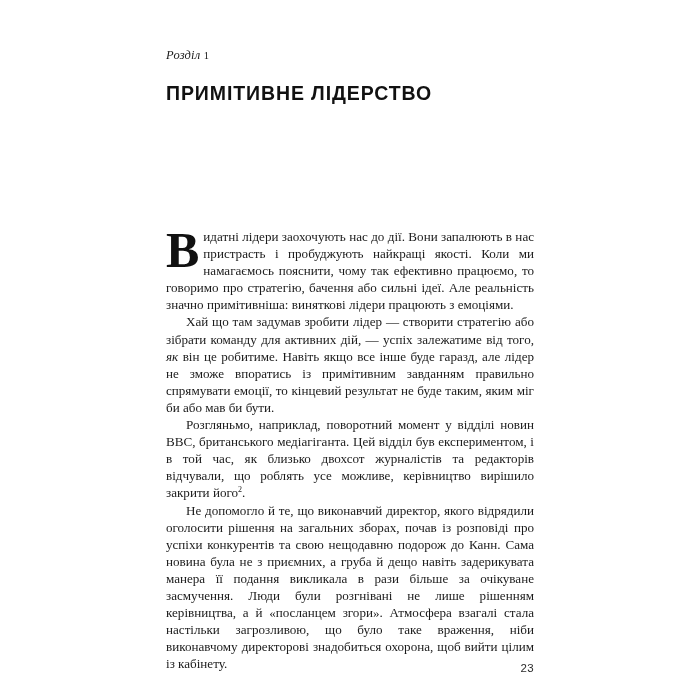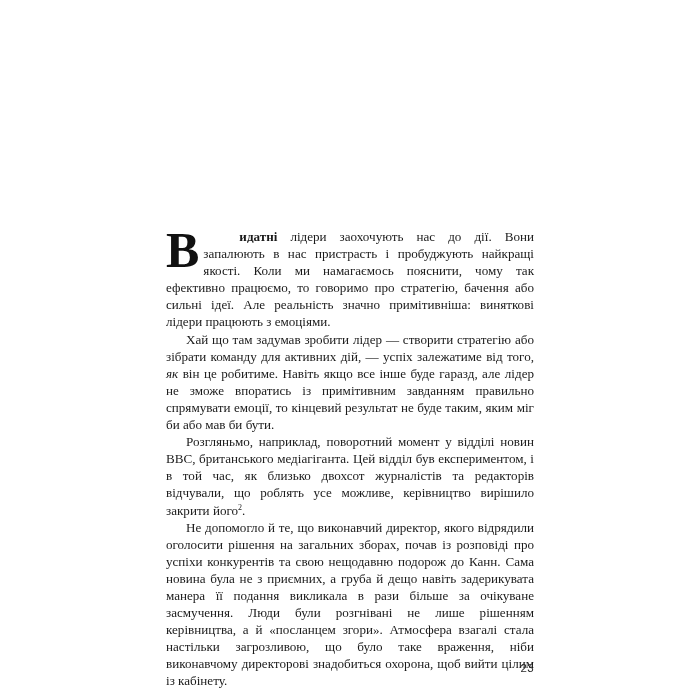--- a/index.html
+++ b/index.html
@@ -82,22 +82,21 @@
   .dropcap {
     float: left;
     font-family: "Liberation Serif", "DejaVu Serif", serif;
     font-weight: 700;
     font-size: 50px;
     line-height: 41px;
     padding: 2px 4px 0 0;
     color: #111111;
   }
   .lead-in {
-    font-weight: 700;
-    margin-left: 36px;
+    font-weight: 400;
   }
   em.emph {
   }
   sup.fn {
     font-size: 8px;
     vertical-align: super;
     line-height: 0;
   }
 
   
@@ -111,20 +110,24 @@
     font-size: 11.5px;
     color: #2a2a2a;
     letter-spacing: 0.3px;
   }
 </style>
 </head>
 <body>
 
 <div class="page">
 
+  <div class="content">
+    <p class="chapter-eyebrow"><span>Розділ</span> <span class="num">1</span></p>
+    <h1 class="chapter-title">ПРИМІТИВНЕ ЛІДЕРСТВО</h1>
+  </div>
 
   <div class="body-copy">
 
     <p class="para first"><span class="dropcap">В</span><span class="lead-in">идатні</span><span> лідери заохочують нас до дії. Вони запалюють в нас пристрасть і пробуджують найкращі якості. Коли ми намагаємось пояснити, чому так ефективно працюємо, то говоримо про стратегію, бачення або сильні ідеї. Але реальність значно примітивніша: виняткові лідери працюють з емоціями.</span></p>
 
     <p class="para"><span>Хай що там задумав зробити лідер — створити стратегію або зібрати команду для активних дій, — успіх залежатиме від того, </span><em class="emph">як</em><span> він це робитиме. Навіть якщо все інше буде гаразд, але лідер не зможе впоратись із примітивним завданням правильно спрямувати емоції, то кінцевий результат не буде таким, яким міг би або мав би бути.</span></p>
 
     <p class="para"><span>Розгляньмо, наприклад, поворотний момент у відділі новин ВВС, британського медіагіганта. Цей відділ був експериментом, і в той час, як близько двохсот журналістів та редакторів відчували, що роблять усе можливе, керівництво вирішило закрити його</span><sup class="fn">2</sup><span>.</span></p>
 
     <p class="para"><span>Не допомогло й те, що виконавчий директор, якого відрядили оголосити рішення на загальних зборах, почав із розповіді про успіхи конкурентів та свою нещодавню подорож до Канн. Сама новина була не з приємних, а груба й дещо навіть задерикувата манера її подання викликала в рази більше за очікуване засмучення. Люди були розгнівані не лише рішенням керівництва, а й «посланцем згори». Атмосфера взагалі стала настільки загрозливою, що було таке враження, ніби виконавчому директорові знадобиться охорона, щоб вийти цілим із кабінету.</span></p>

